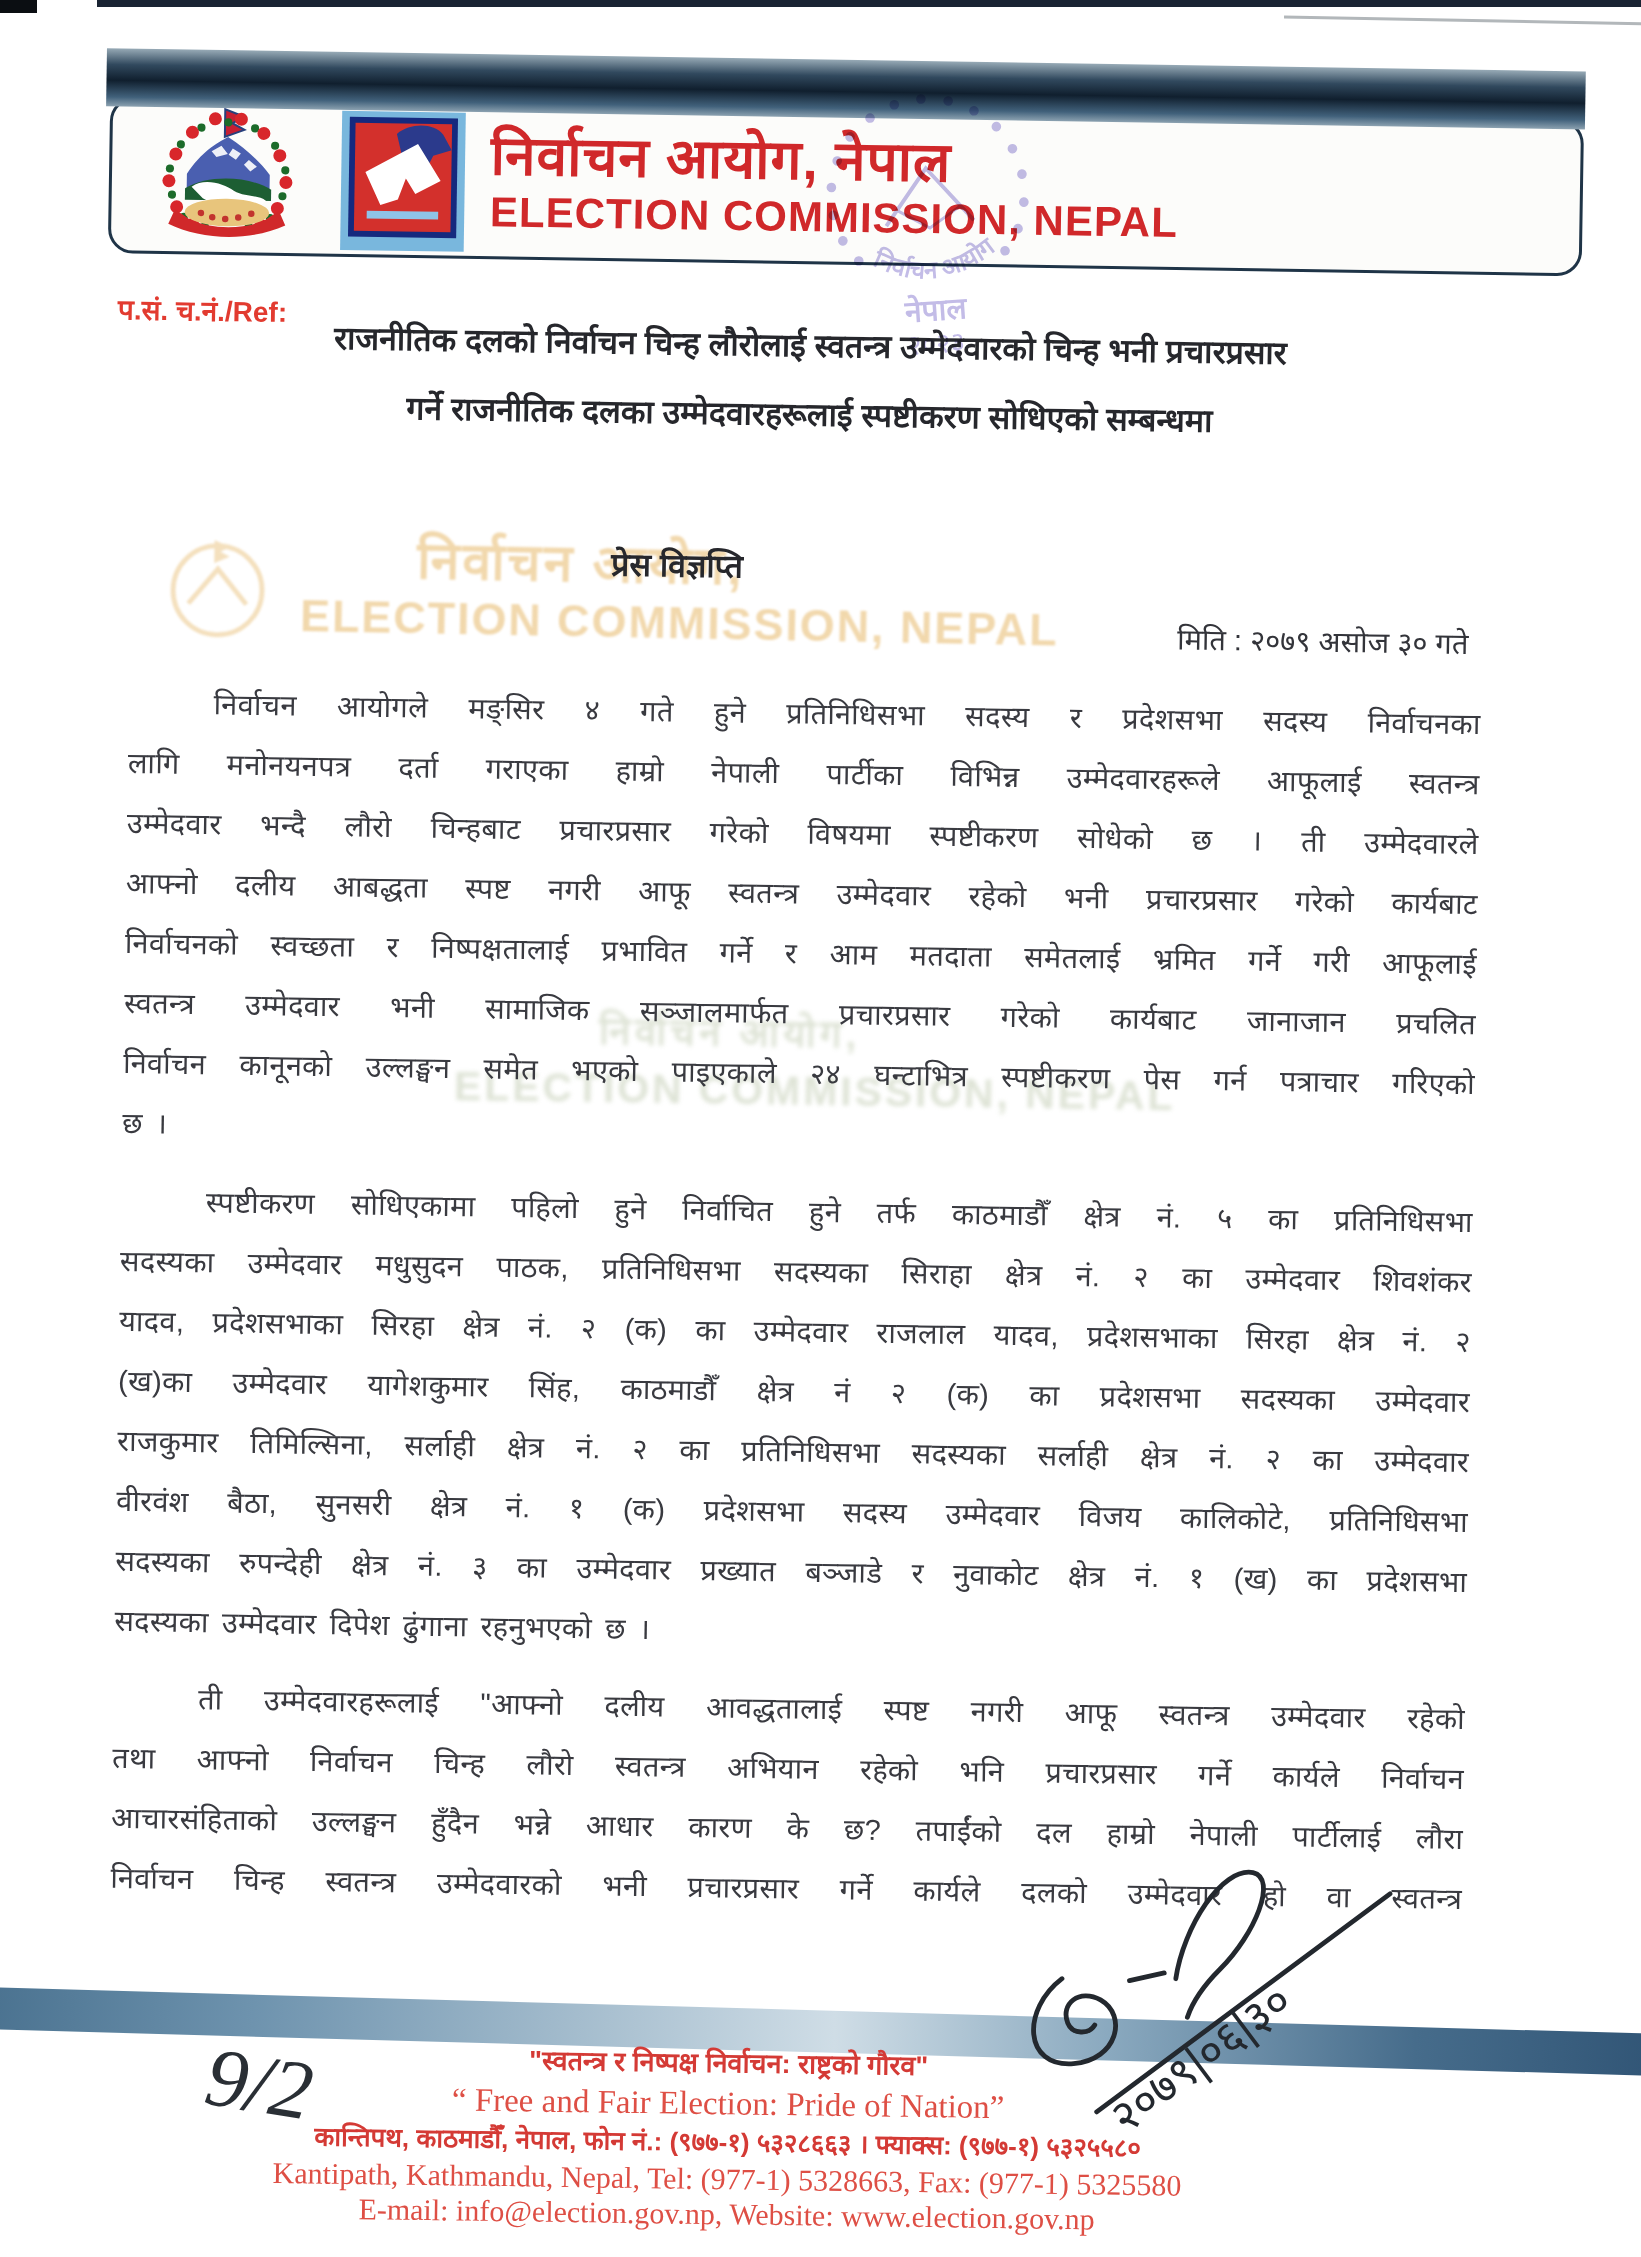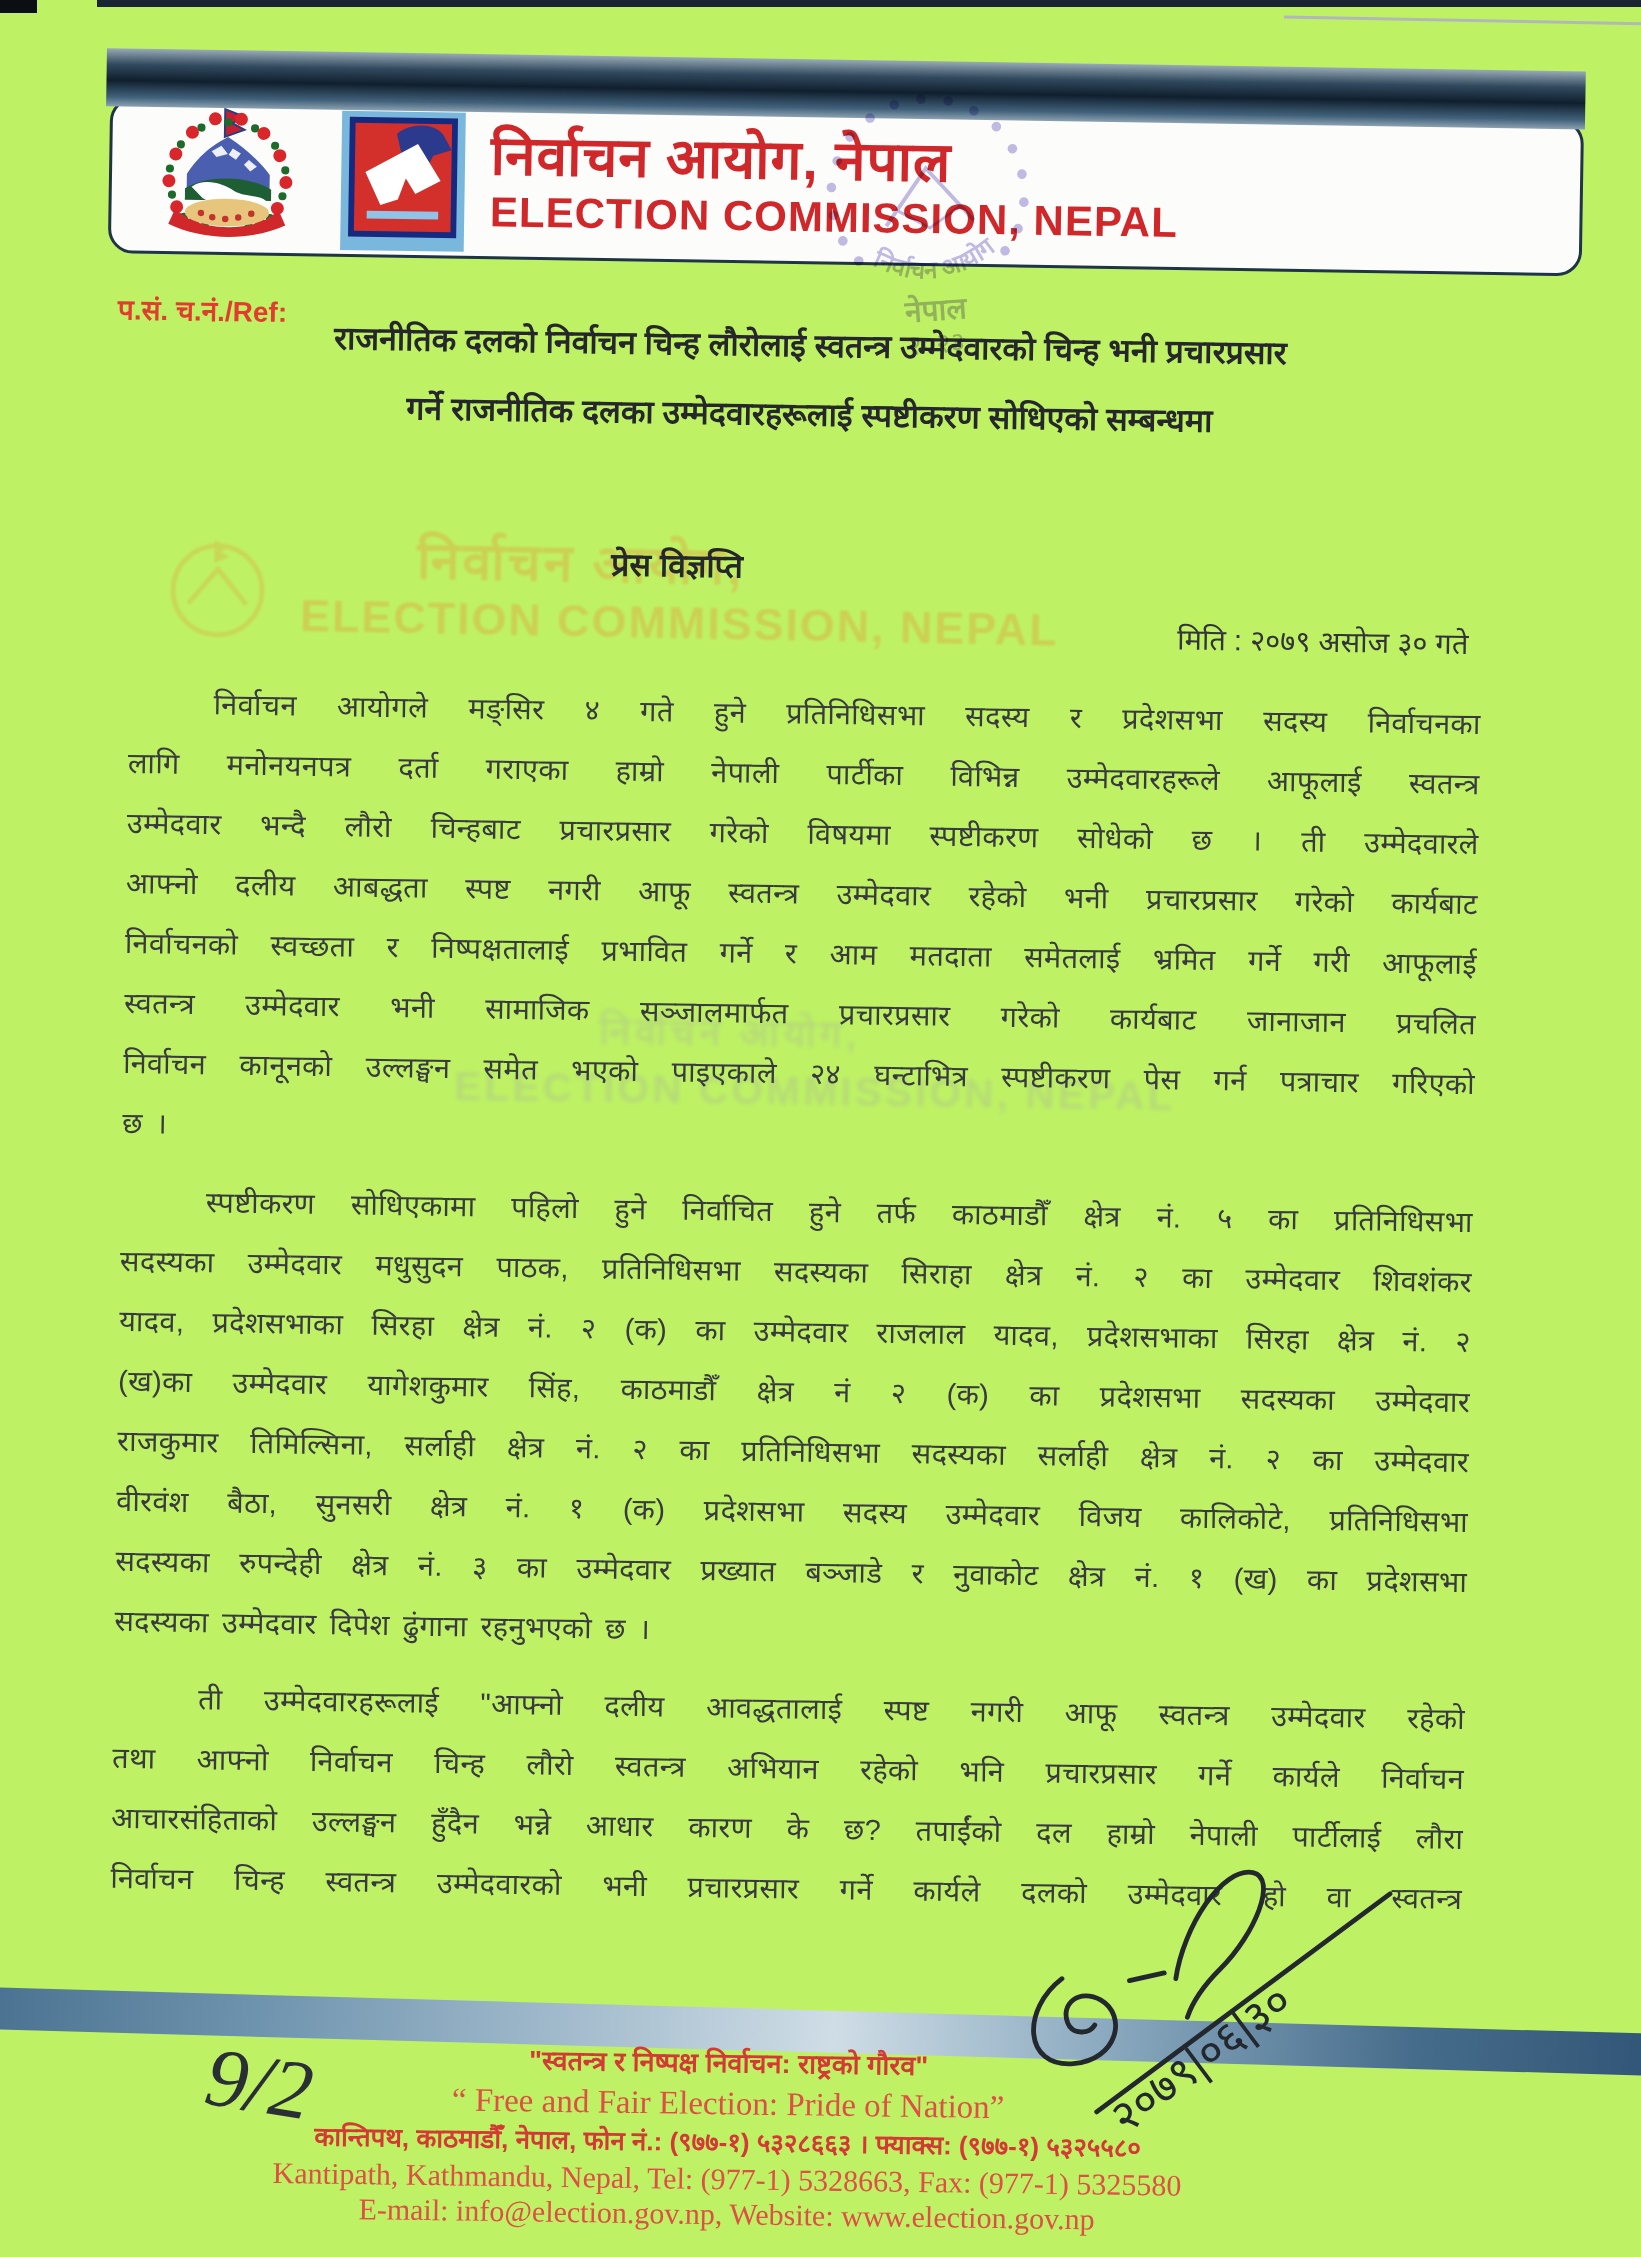--- a/index.html
+++ b/index.html
@@ -1,16 +1,16 @@
 <!DOCTYPE html>
 <html><head>
 <meta charset="utf-8">
 <style>
   html,body{margin:0;padding:0;background:#d8d8d4;}
-  .page{position:relative;width:1641px;height:2257px;background:#bef264;overflow:hidden;
+  .page{position:relative;width:1641px;height:2257px;background:#ffffff;overflow:hidden;
         font-family:"Liberation Sans","DejaVu Sans",sans-serif;color:#35363c;}
 
   
   .scan-corner{position:absolute;left:0;top:0;width:37px;height:12.6px;background:#0b0e12;}
   .scan-topline{position:absolute;left:97px;top:0;width:1545px;height:6.8px;background:#1a2433;}
   .scan-grayline{position:absolute;left:1284px;top:19.3px;width:367px;height:2.9px;background:#b2b7ba;
                  transform:rotate(1.1deg);}
 
   
   .lh-wrap{position:absolute;left:97px;top:48px;width:1492px;transform:rotate(.9deg);

